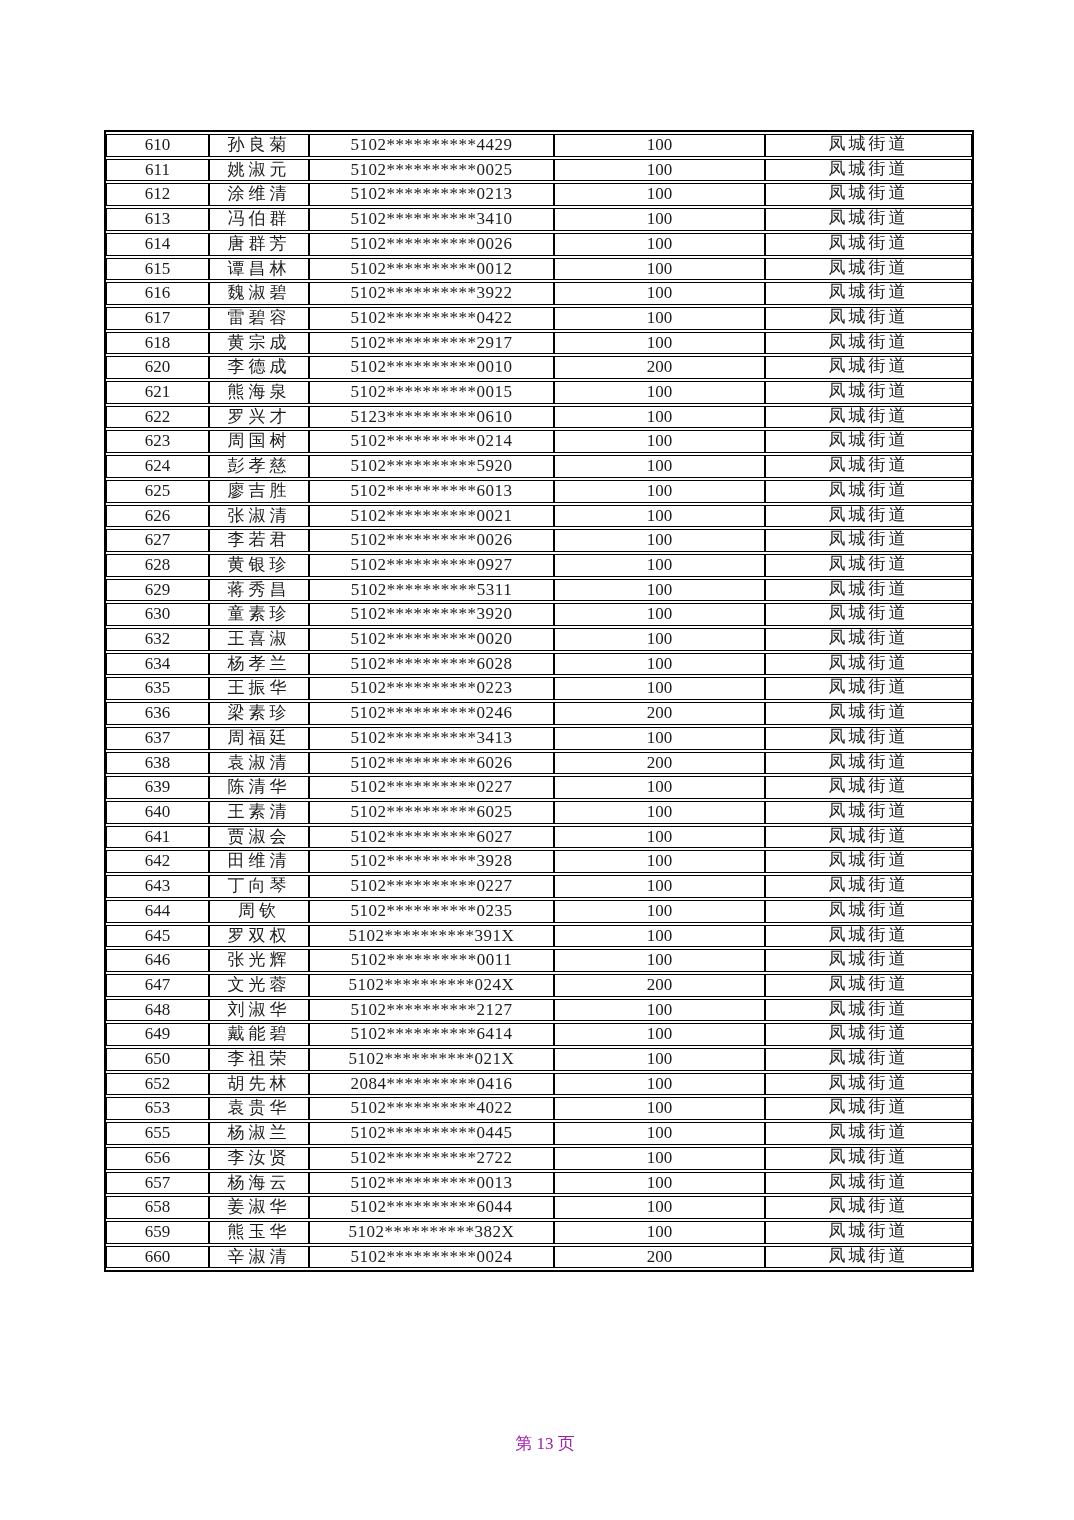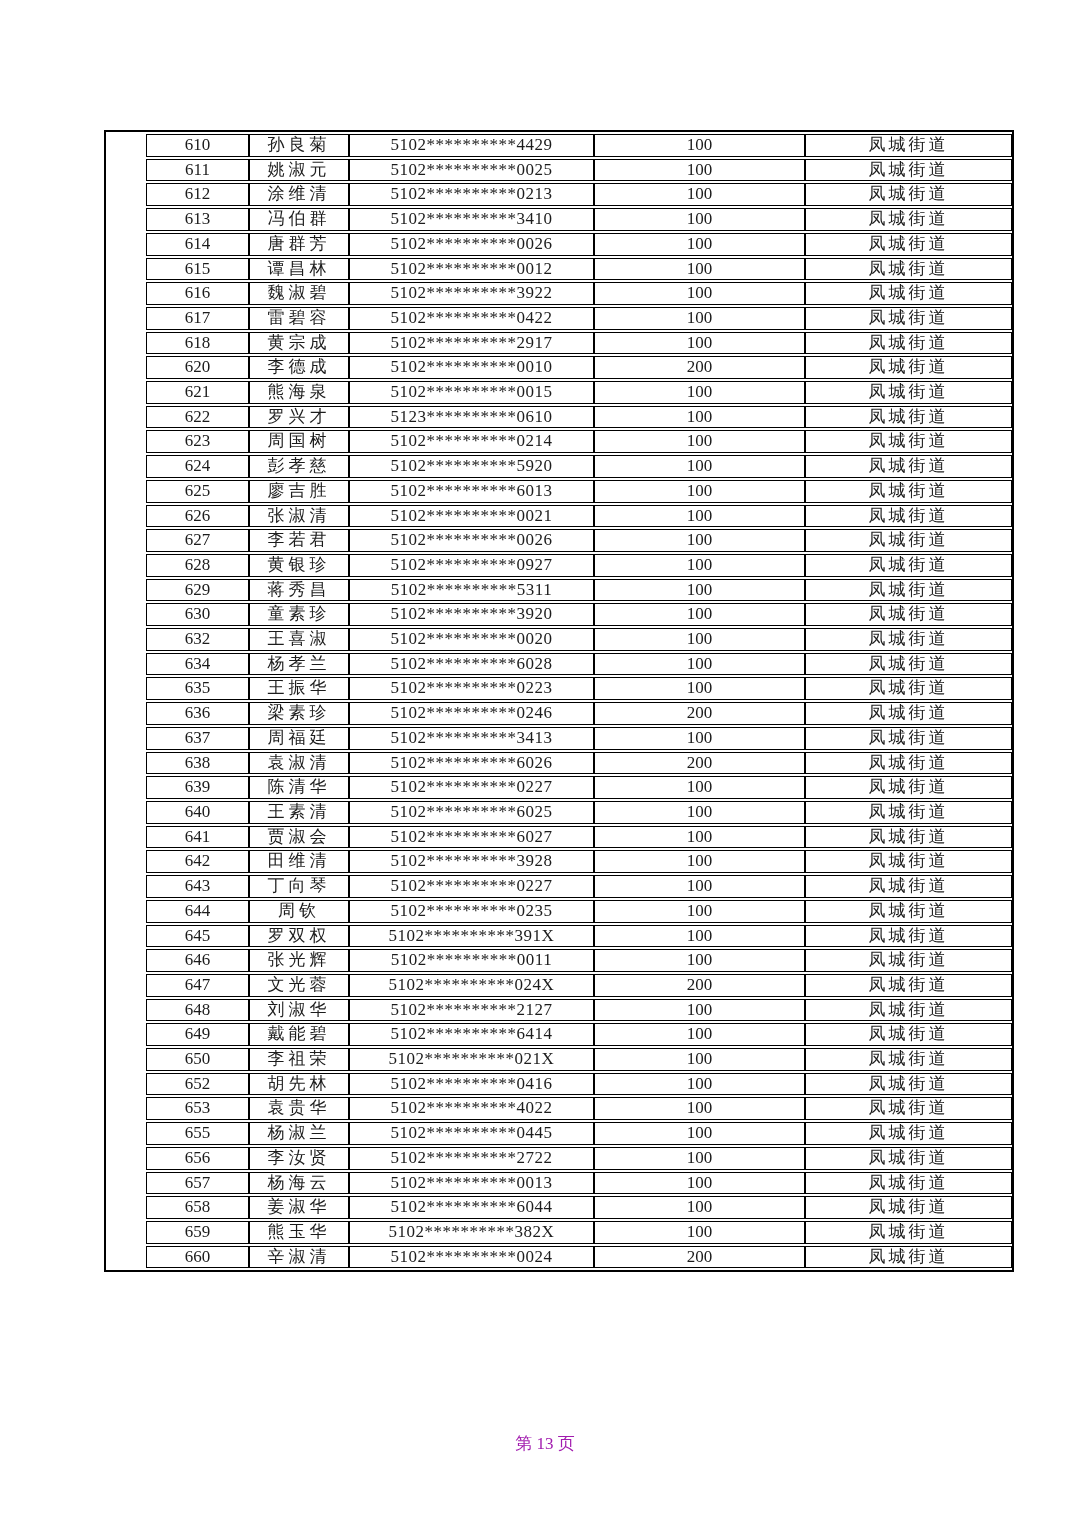--- a/index.html
+++ b/index.html
@@ -21,38 +21,37 @@
   }
   table.roster {
     position: absolute;
     left: 104px;
     top: 130px;
     width: 866px;
     border-collapse: separate;
     border-spacing: 0 2px;
     border: 2px solid #000000;
     table-layout: fixed;
-    padding-left: 40px;
   }
   table.roster td {
     border: 1px solid #000000;
     height: 20.7px;
     line-height: 20.7px;
     padding: 0;
     text-align: center;
     vertical-align: middle;
     font-size: 17px;
     white-space: nowrap;
     overflow: hidden;
   }
   td.c-serial  { font-size: 17px; }
   td.c-name    { letter-spacing: 4px; }
   td.c-id      { letter-spacing: 0.5px; }
   td.c-amount  { }
-  td.c-district{ letter-spacing: 3px; }
+  td.c-district{ letter-spacing: 3px; font-family: Liberation Mono, monospace; }
   .footer {
     position: absolute;
     left: 8px;
     top: 1432px;
     width: 100%;
     text-align: center;
     font-size: 17px;
     color: #a21caf;
   }
 </style>
@@ -332,21 +331,21 @@
         <tr>
     <td class="c-serial">650</td>
     <td class="c-name">李祖荣</td>
     <td class="c-id">5102**********021X</td>
     <td class="c-amount">100</td>
     <td class="c-district">凤城街道</td>
   </tr>
         <tr>
     <td class="c-serial">652</td>
     <td class="c-name">胡先林</td>
-    <td class="c-id">5102**********0416</td>
+    <td class="c-id">2084**********0416</td>
     <td class="c-amount">100</td>
     <td class="c-district">凤城街道</td>
   </tr>
         <tr>
     <td class="c-serial">653</td>
     <td class="c-name">袁贵华</td>
     <td class="c-id">5102**********4022</td>
     <td class="c-amount">100</td>
     <td class="c-district">凤城街道</td>
   </tr>

